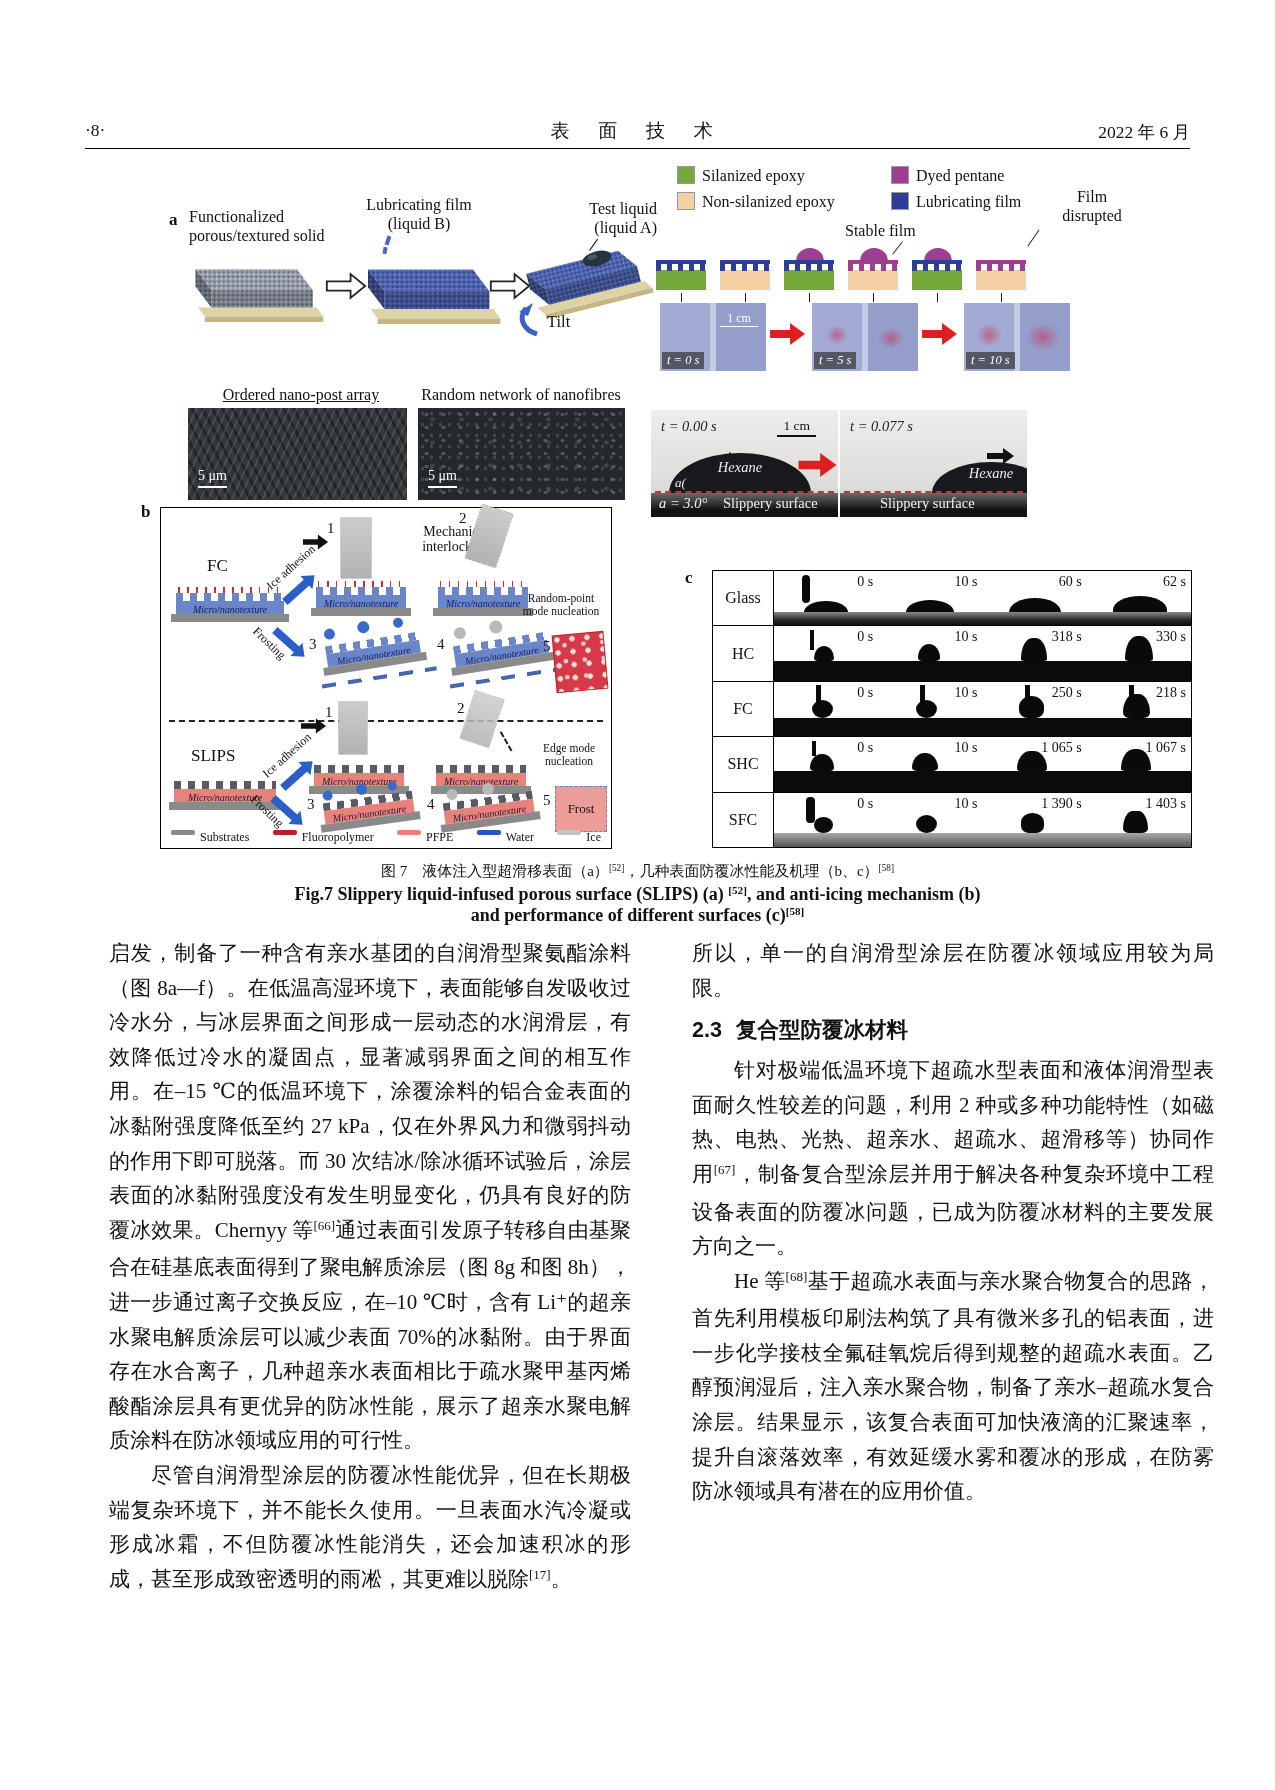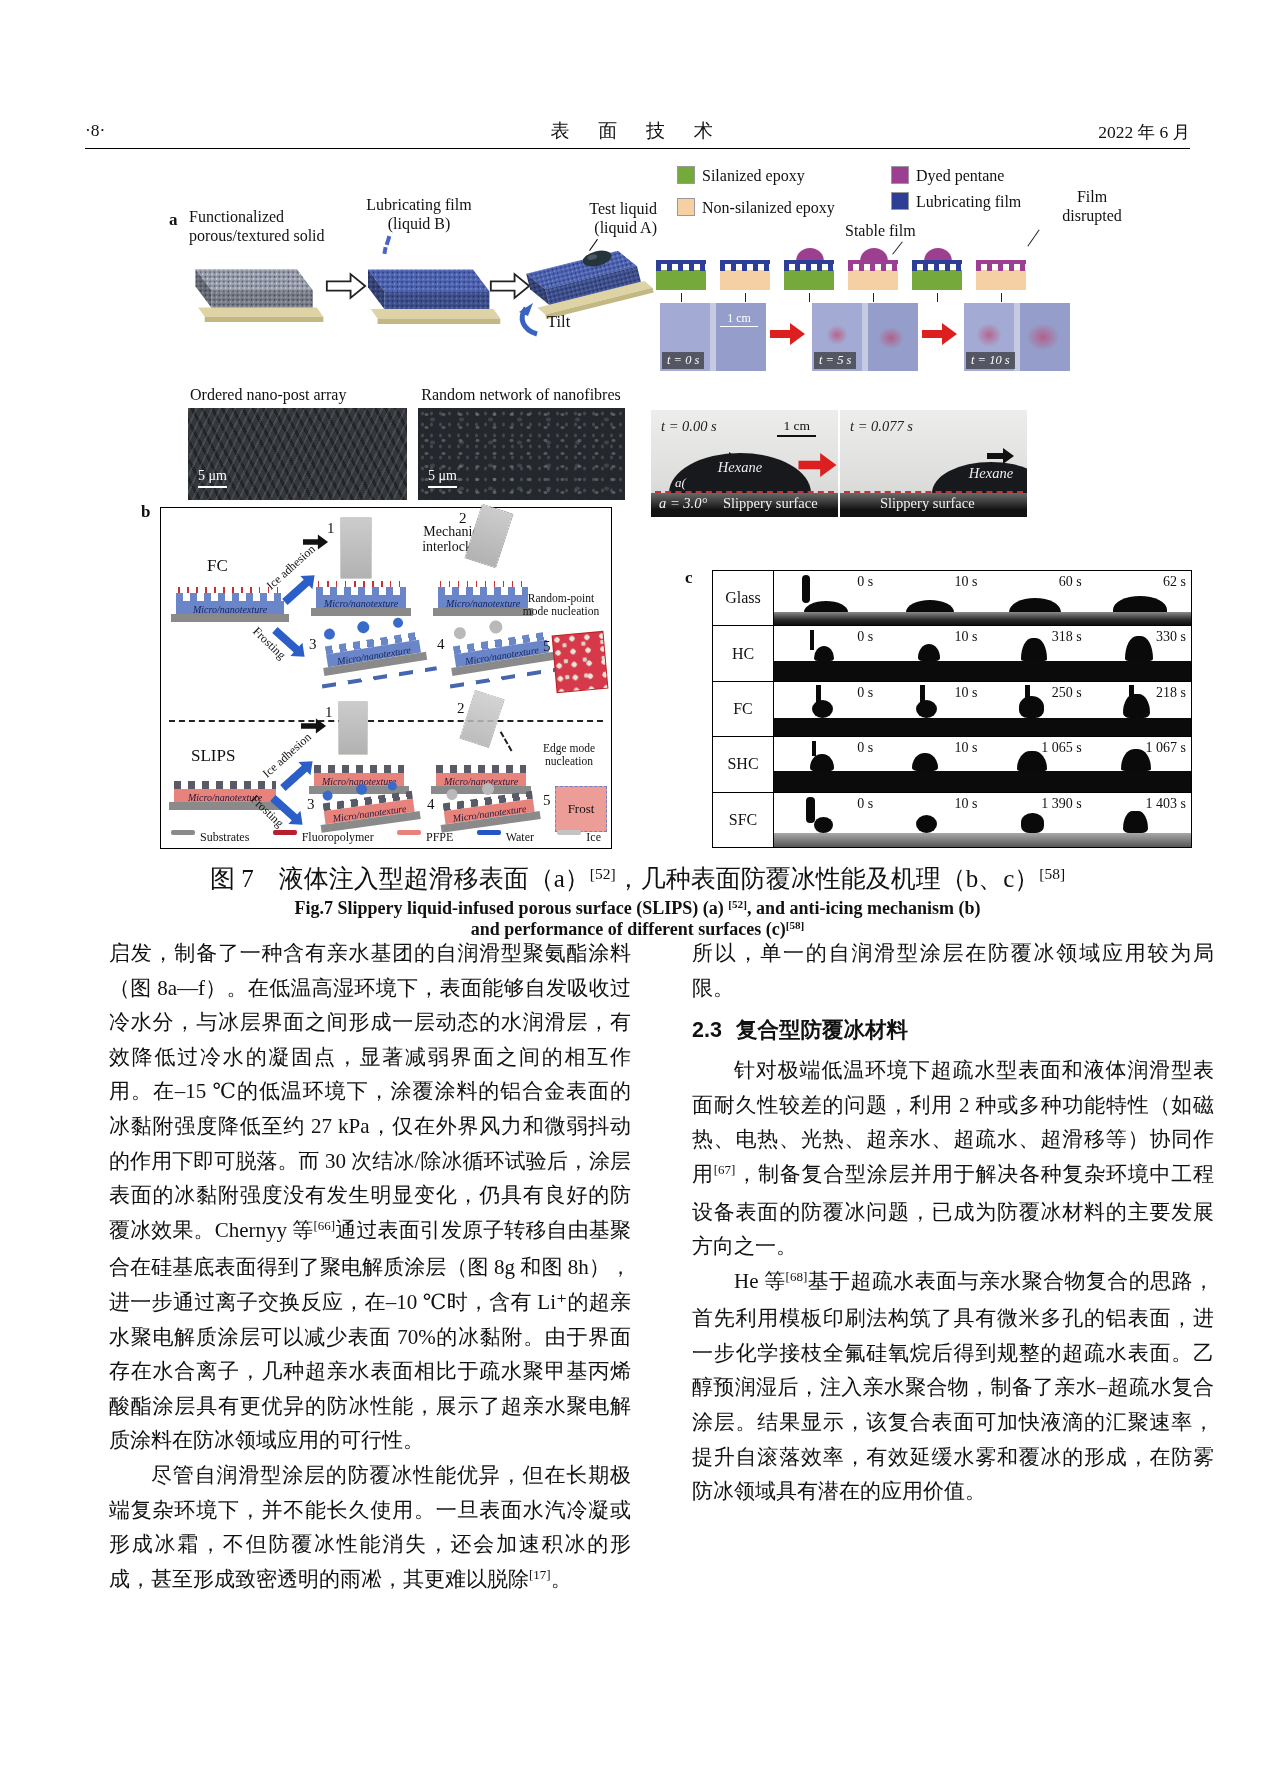--- a/index.html
+++ b/index.html
@@ -112,21 +112,21 @@
   .sub.gry{background:linear-gradient(#a8a8a8,#565656);}
   .drop{position:absolute;background:#0a0a0a;border-radius:50% 50% 12% 12%/90% 90% 10% 10%;}
   .drop.flat{border-radius:50% 50% 0 0/100% 100% 0 0;}
   .needle{position:absolute;background:#0a0a0a;}
 
   
   .svgabs{position:absolute;}
 
   
   .cap{position:absolute;left:85px;top:862px;width:1105px;text-align:center;}
-  .cap .zh{font-size:25px;}
+  .cap .zh{font-size:15px;}
   .cap .en{font-size:18px;font-weight:bold;margin-top:3px;}
 
   
   .bodywrap{position:absolute;left:85px;top:936px;width:1105px;display:flex;margin-left:24px;}
   .col{width:522px;font-size:21px;line-height:34.6px;text-align:justify;}
   .col.left{margin-right:61px;}
   .indent{text-indent:2em;}
   .sechead{font-family:"Liberation Sans","DejaVu Sans",sans-serif;font-weight:bold;font-size:21.5px;
            margin:12px 0 8px 0;line-height:1.3;text-align:left;}
   .sechead .no{margin-right:14px;}
@@ -225,21 +225,21 @@
 
     <svg class="svgabs" style="left:428px;top:142px;" width="30" height="36" viewBox="0 0 30 36">
       <path d="M24,32 C10,28 5,16 13,6" stroke="#3a62c0" stroke-width="5" fill="none"></path>
       <polygon points="6,10 20,1 15,14" fill="#3a62c0"></polygon>
     </svg>
     <div class="abs ftext" style="left:462px;top:152px;font-size:16.5px;">Tilt</div>
 
     <div class="abs" style="left:592px;top:6px;">
       <span class="lsw" style="background: rgb(118, 169, 60);"></span><span class="ltx">Silanized epoxy</span>
     </div>
-    <div class="abs" style="left:592px;top:38px;">
+    <div class="abs" style="left:592px;top:32px;">
       <span class="lsw" style="background: rgb(245, 208, 165);"></span><span class="ltx">Non-silanized epoxy</span>
     </div>
     <div class="abs" style="left:806px;top:6px;">
       <span class="lsw" style="background: rgb(156, 63, 144);"></span><span class="ltx">Dyed pentane</span>
     </div>
     <div class="abs" style="left:806px;top:32px;">
       <span class="lsw" style="background: rgb(45, 62, 151);"></span><span class="ltx">Lubricating film</span>
     </div>
 
     <div class="abs ftext" style="left:760px;top:62px;">Stable film</div>
@@ -305,21 +305,21 @@
       <polygon points="0,8 20,8 20,1 35,12 20,23 20,16 0,16" fill="#dc1f1f"></polygon>
     </svg>
     <div class="pgroup" style="left:879px;top:143px;">
       <div class="sp" style="left:0;background:#a3abd4;"></div>
       <div class="sp" style="right:0;background:#959ecb;"></div>
       <div class="pinkblob" style="left:12px;top:20px;width:26px;height:24px;"></div>
       <div class="pinkblob" style="left:62px;top:20px;width:34px;height:28px;"></div>
       <div class="plabel">t = 10 s</div>
     </div>
 
-    <div class="abs ftext" style="left:105px;top:226px;width:240px;">Ordered nano-post array</div>
+    <div class="abs ftext" style="left:96px;top:226px;width:240px;text-align:center;text-decoration:underline;">Ordered nano-post array</div>
     <div class="sem sem1" style="left:103px;width:219px;"></div>
     <div class="semscale" style="left:113px;top:308px;">5 μm</div>
 
     <div class="abs ftext" style="left:316px;top:226px;width:240px;text-align:center;">Random network of nanofibres</div>
     <div class="sem sem2" style="left:333px;width:207px;"></div>
     <div class="semscale" style="left:343px;top:308px;">5 μm</div>
 
     <div class="hexp" style="left:566px;">
       <div class="htime">t = 0.00 s</div>
       <div class="abs" style="right:22px;top:8px;font-size:13.5px;border-bottom:2px solid #111;padding:0 6px 1px 6px;">1 cm</div>

